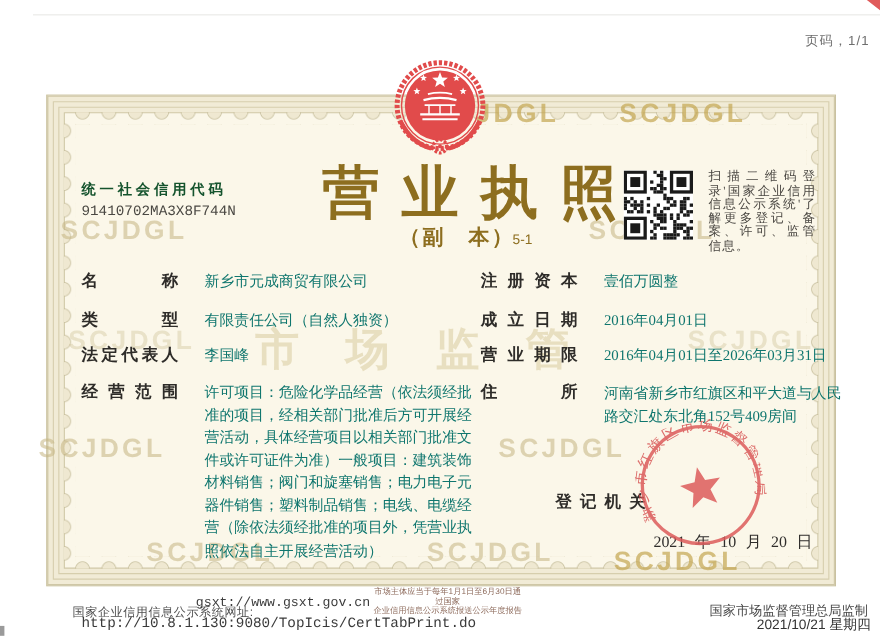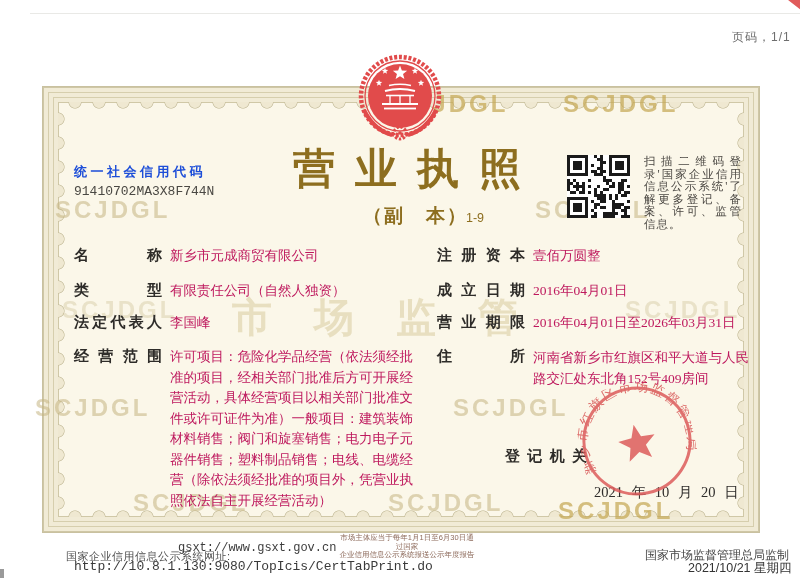--- a/index.html
+++ b/index.html
@@ -38,39 +38,39 @@
   
   .wm{position:absolute;font-weight:bold;font-size:24px;letter-spacing:3px;
       color:rgba(196,180,130,0.55);font-family:"Liberation Sans",sans-serif;}
   .wm.gold{color:rgba(197,168,84,0.72);}
   .wm.faint{color:rgba(200,185,140,0.35);}
   .wm-big{position:absolute;font-weight:bold;font-size:40px;letter-spacing:42px;
       color:rgba(208,192,142,0.45);font-family:Liberation Mono, monospace;white-space:nowrap;}
 
   
   .credit-label{position:absolute;left:74px;top:163px;font-size:13px;font-weight:bold;
-      letter-spacing:3.5px;color:#1d4ed8;}
+      letter-spacing:3.5px;color:#14532d;}
   .credit-code{position:absolute;left:74px;top:184px;font-size:13px;color:#4a4843;
       font-family:"Liberation Mono",monospace;}
-  .title{position:absolute;left:293px;top:141px;font-size:42px;font-weight:bold;
+  .title{position:absolute;left:293px;top:141px;font-size:52px;font-weight:bold;
       letter-spacing:20px;color:#8d6e1f;white-space:nowrap;font-family:"Liberation Sans",sans-serif;}
   .subtitle{position:absolute;left:363px;top:203px;font-size:19px;color:#8d6e1f;
       font-weight:bold;letter-spacing:2px;white-space:nowrap;}
   .copy-no{position:absolute;left:466px;top:211px;font-size:12.5px;color:#8d6e1f;}
 
   .qr{position:absolute;left:567px;top:155px;width:63px;height:63px;background:#fff;}
   .qr-caption{position:absolute;left:644px;top:155px;width:98px;font-size:11.5px;
       line-height:12.6px;color:#4a4742;letter-spacing:1px;text-align:justify;
       font-family:"Liberation Serif",serif;}
 
   
   .row{position:absolute;display:flex;align-items:flex-start;}
   .flabel{display:flex;justify-content:space-between;width:88px;flex:none;
       font-size:15px;font-weight:bold;color:#2e2c29;}
-  .fvalue{margin-left:8px;font-size:13.5px;color:#be185d;line-height:20.5px;
+  .fvalue{margin-left:24px;font-size:13.5px;color:#0f766e;line-height:20.5px;
       font-family:"Liberation Serif",serif;}
   .v-name{width:250px;}
   .v-scope{width:248px;}
   .v-addr{width:228px;line-height:21px;}
   .reg-label{position:absolute;left:505px;top:447px;}
   .reg-label .flabel{width:82px;}
   .issue-date{position:absolute;left:594px;top:483px;font-size:14.5px;color:#2f2d2b;
       word-spacing:5px;font-family:"Liberation Serif",serif;white-space:nowrap;}
 
   
@@ -147,21 +147,21 @@
       <circle cx="42" cy="81" r="1.8" fill="#e14b4b"></circle>
       <path d="M6,58 Q16,78 34,83" stroke="#e14b4b" stroke-width="4" fill="none"></path>
       <path d="M78,58 Q68,78 50,83" stroke="#e14b4b" stroke-width="4" fill="none"></path>
     </svg>
   </div>
 
   <div class="credit-label">统一社会信用代码</div>
   <div class="credit-code">91410702MA3X8F744N</div>
   <div class="title">营业执照</div>
   <div class="subtitle">（副　本）</div>
-  <div class="copy-no">1-9</div>
+  <div class="copy-no">5-1</div>
 
   <svg class="qr" width="63" height="63" viewBox="0 0 63 63">
       <rect x="0" y="0" width="63" height="63" fill="#ffffff"></rect>
       <rect x="27" y="0" width="3" height="3" fill="#1a1a1a"></rect>
       <rect x="33" y="0" width="3" height="3" fill="#1a1a1a"></rect>
       <rect x="30" y="3" width="3" height="3" fill="#1a1a1a"></rect>
       <rect x="33" y="3" width="3" height="3" fill="#1a1a1a"></rect>
       <rect x="33" y="6" width="3" height="3" fill="#1a1a1a"></rect>
       <rect x="36" y="6" width="3" height="3" fill="#1a1a1a"></rect>
       <rect x="24" y="9" width="3" height="3" fill="#1a1a1a"></rect>

